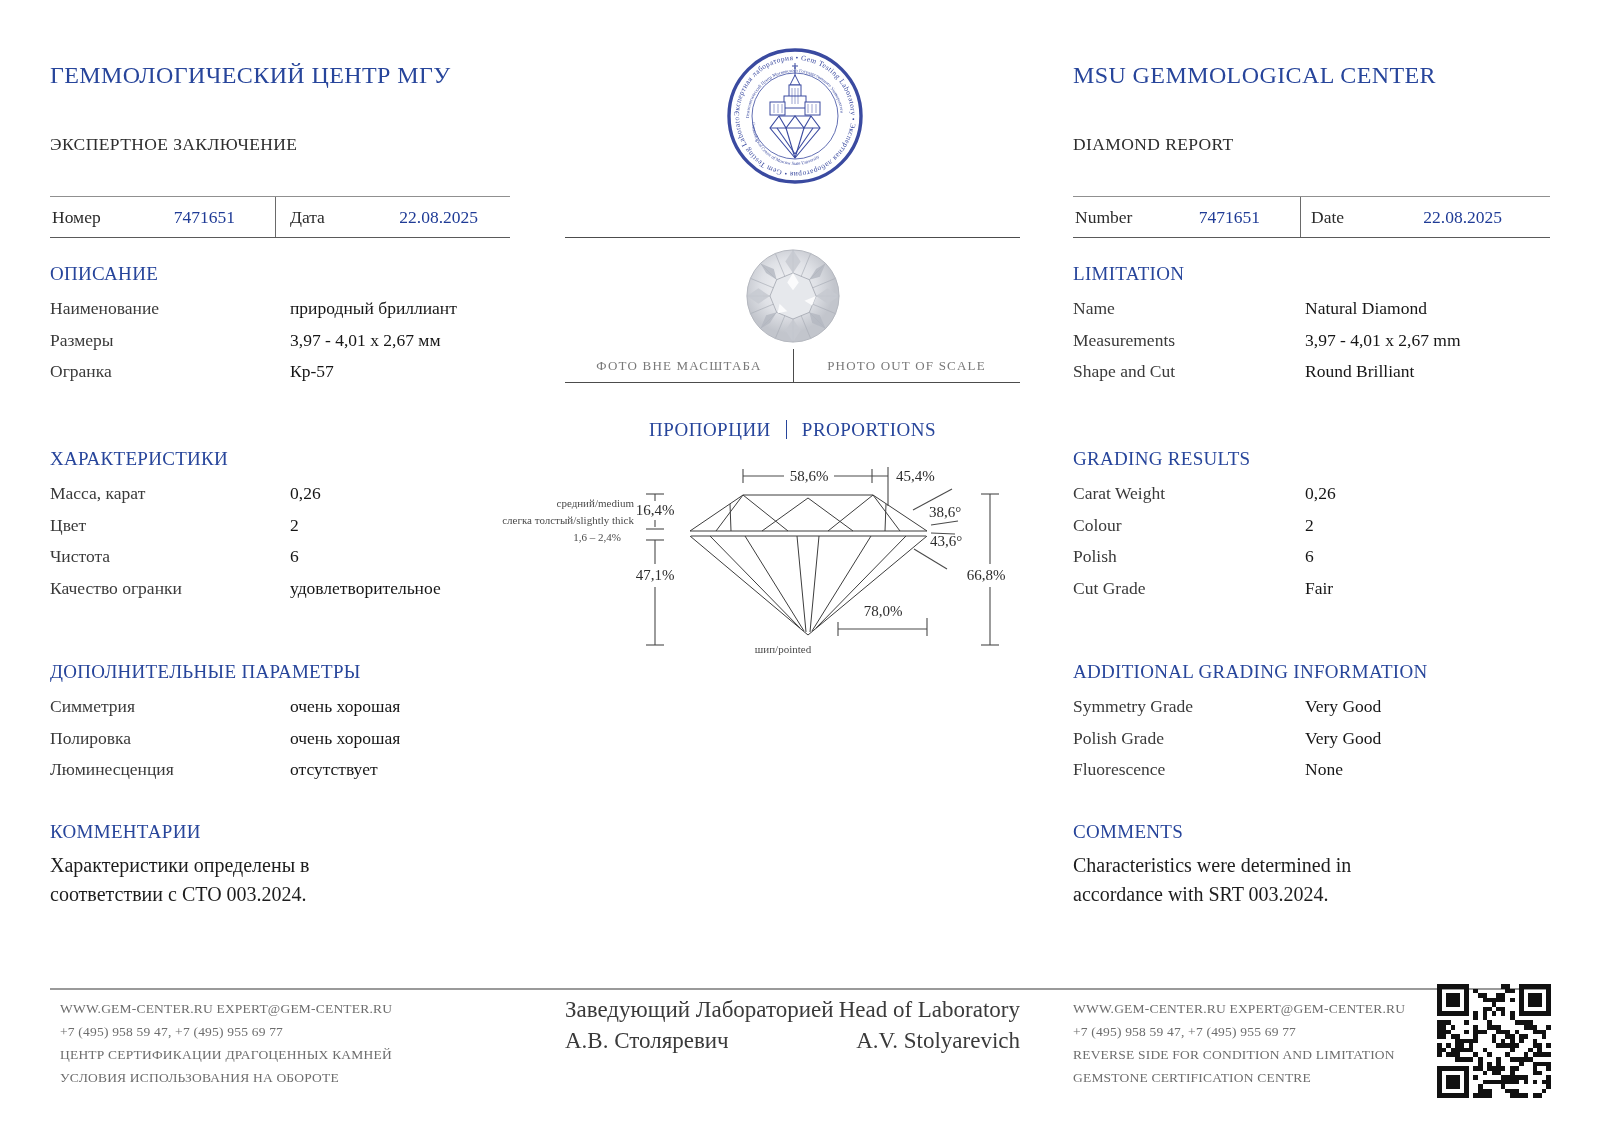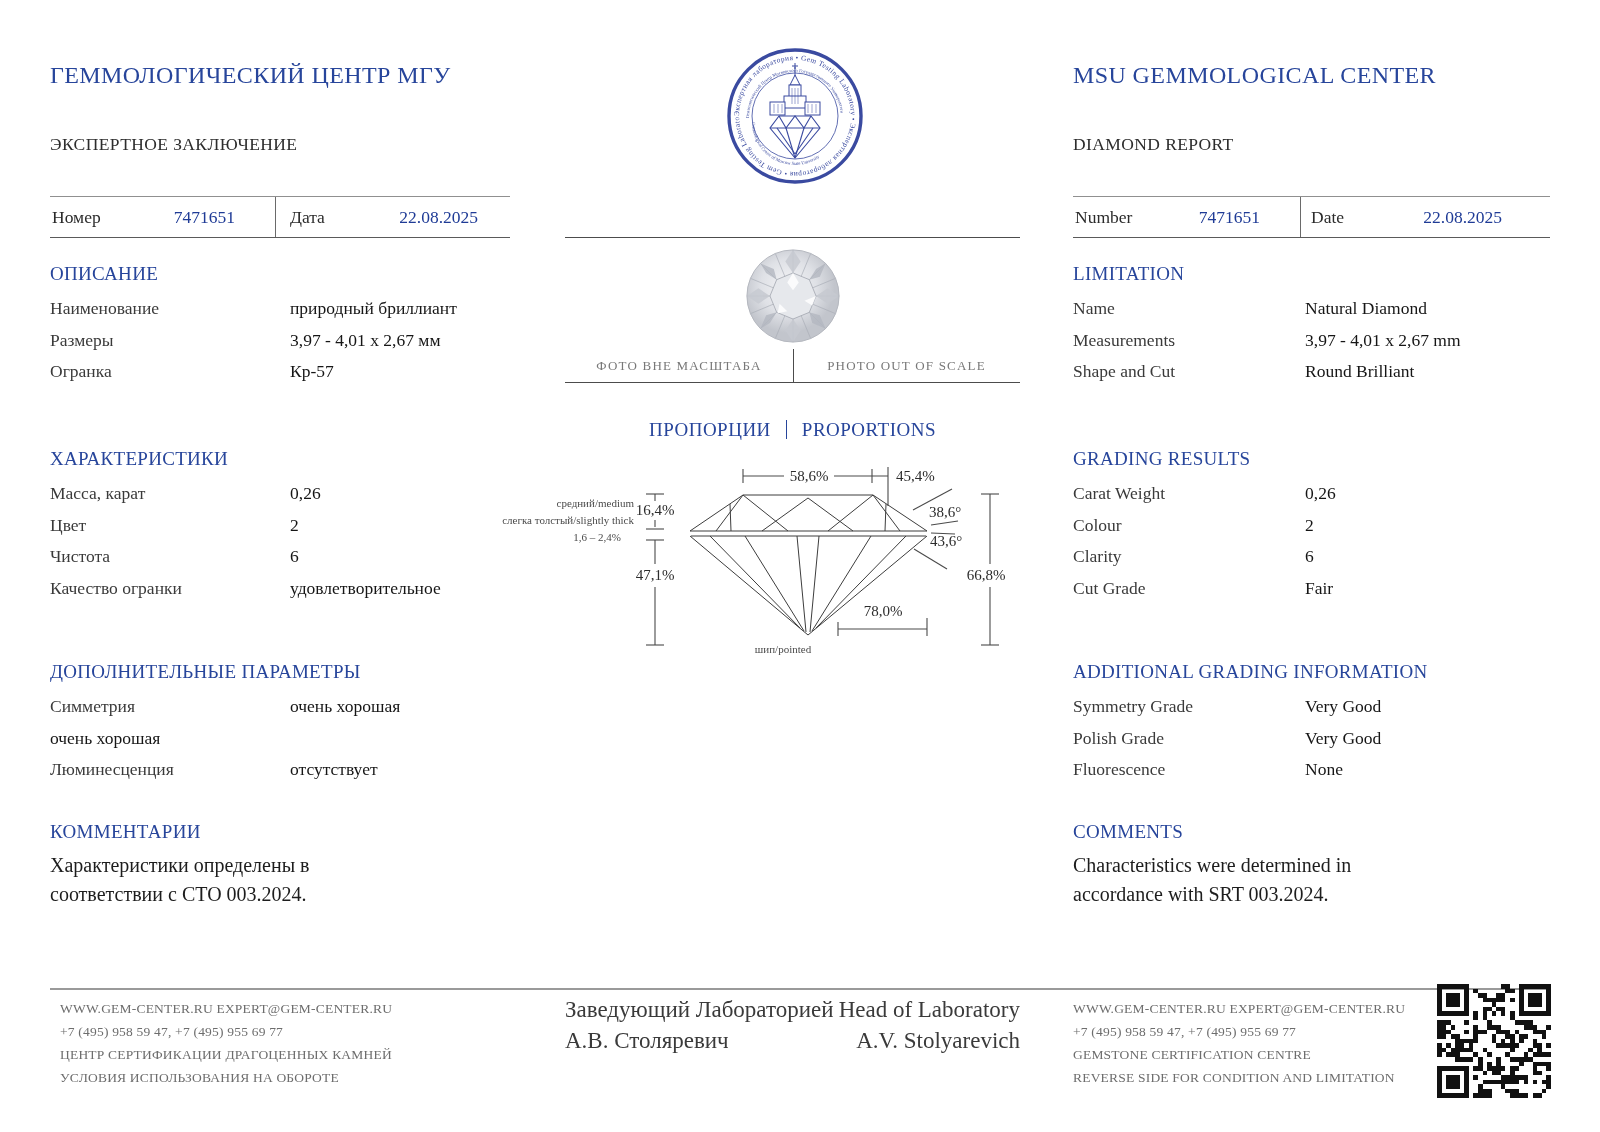--- a/index.html
+++ b/index.html
@@ -293,20 +293,21 @@
       </div>
   </div>
 
   <div class="abs col-ru" style="left:50px;top:660px;">
     <div class="sec-h">ДОПОЛНИТЕЛЬНЫЕ ПАРАМЕТРЫ</div>
     <div class="row">
         <span class="lbl">Симметрия</span>
         <span class="val">очень хорошая</span>
       </div>
     <div class="row">
+        <span class="lbl">Полировка</span>
         <span class="val">очень хорошая</span>
       </div>
     <div class="row">
         <span class="lbl">Люминесценция</span>
         <span class="val">отсутствует</span>
       </div>
   </div>
 
   <div class="abs col-ru" style="left:50px;top:820px;">
     <div class="sec-h">КОММЕНТАРИИ</div>
@@ -333,21 +334,21 @@
     <div class="sec-h">GRADING RESULTS</div>
     <div class="row">
         <span class="lbl">Carat Weight</span>
         <span class="val">0,26</span>
       </div>
     <div class="row">
         <span class="lbl">Colour</span>
         <span class="val">2</span>
       </div>
     <div class="row">
-        <span class="lbl">Clarity</span>
+        <span class="lbl">Polish</span>
         <span class="val">6</span>
       </div>
     <div class="row">
         <span class="lbl">Cut Grade</span>
         <span class="val">Fair</span>
       </div>
   </div>
 
   <div class="abs col-en" style="left:1073px;top:660px;">
     <div class="sec-h">ADDITIONAL GRADING INFORMATION</div>
@@ -386,22 +387,22 @@
     </div>
     <div class="sig-right">
       <div>Head of Laboratory</div>
       <div>A.V. Stolyarevich</div>
     </div>
   </div>
 
   <div class="abs foot" style="left:1073px;top:997px;">
     <div>WWW.GEM-CENTER.RU EXPERT@GEM-CENTER.RU</div>
     <div>+7 (495) 958 59 47, +7 (495) 955 69 77</div>
+    <div>REVERSE SIDE FOR CONDITION AND LIMITATION</div>
     <div>GEMSTONE CERTIFICATION CENTRE</div>
-    <div>REVERSE SIDE FOR CONDITION AND LIMITATION</div>
   </div>
 
   <div class="abs" id="qr" style="left:1437px;top:984px;width:114px;height:114px;"><svg width="114" height="114" viewBox="0 0 25 25" shape-rendering="crispEdges">
         <rect x="0" y="0" width="1" height="1" fill="#111"></rect>
         <rect x="1" y="0" width="1" height="1" fill="#111"></rect>
         <rect x="2" y="0" width="1" height="1" fill="#111"></rect>
         <rect x="3" y="0" width="1" height="1" fill="#111"></rect>
         <rect x="4" y="0" width="1" height="1" fill="#111"></rect>
         <rect x="5" y="0" width="1" height="1" fill="#111"></rect>
         <rect x="6" y="0" width="1" height="1" fill="#111"></rect>

